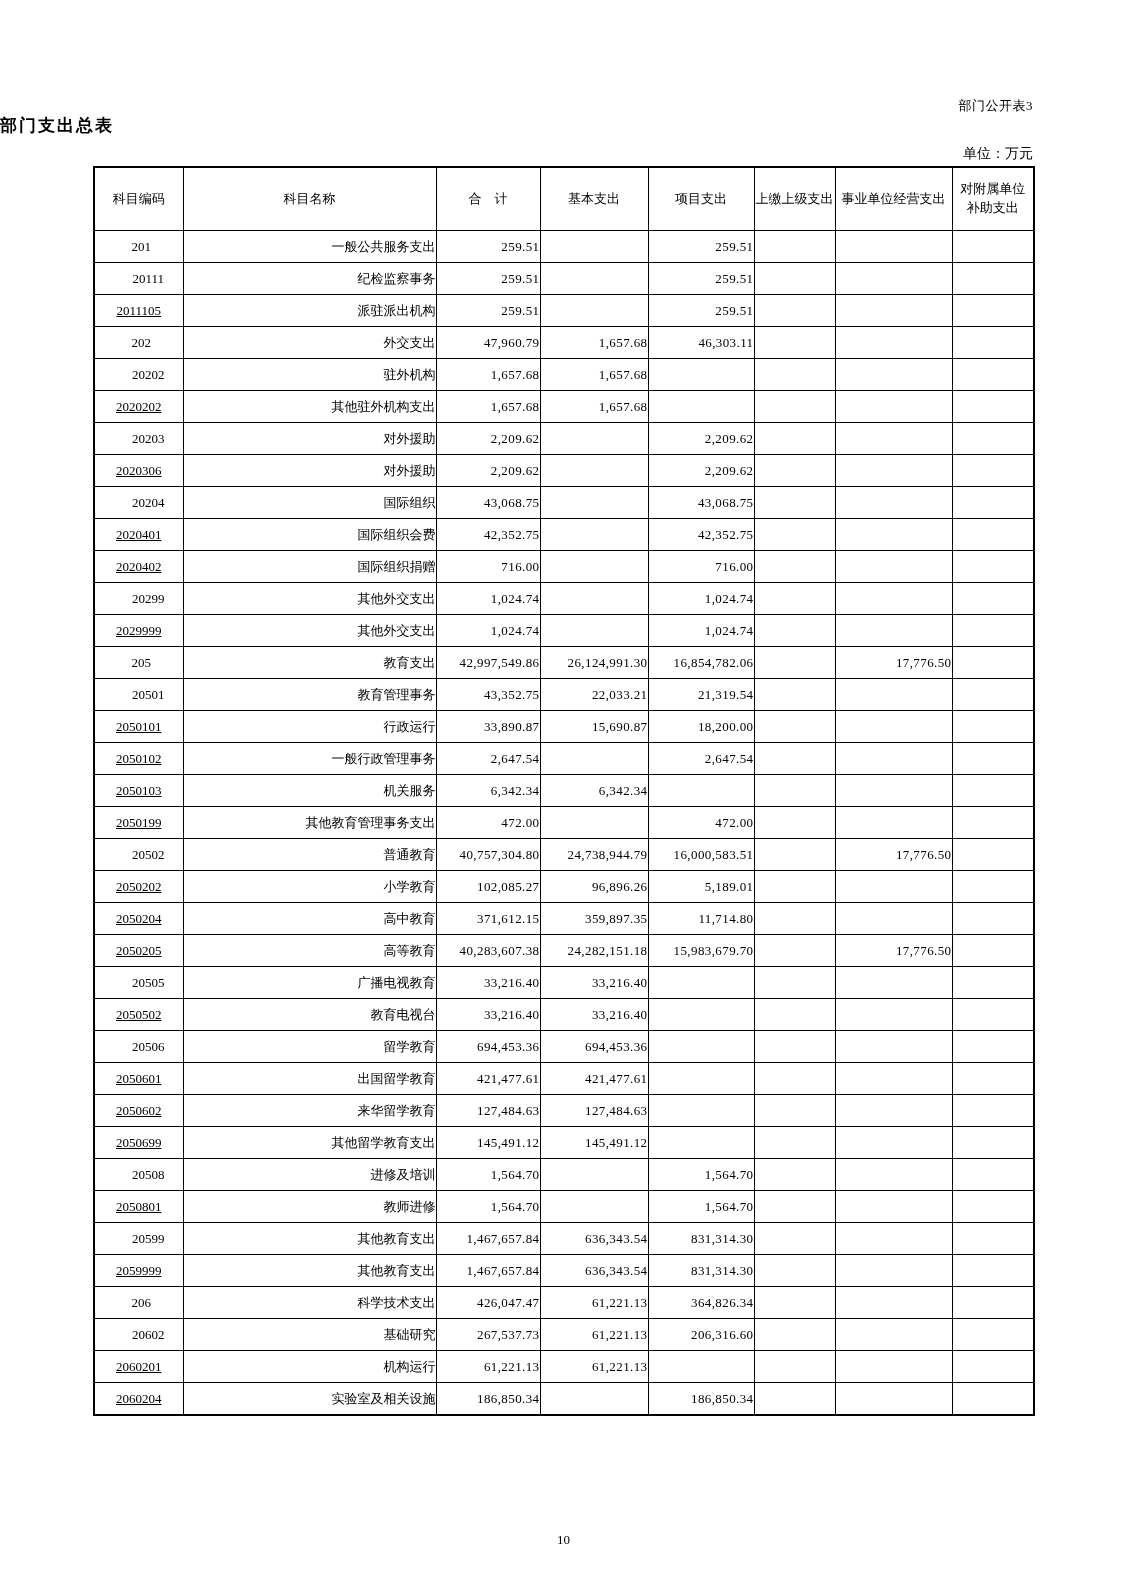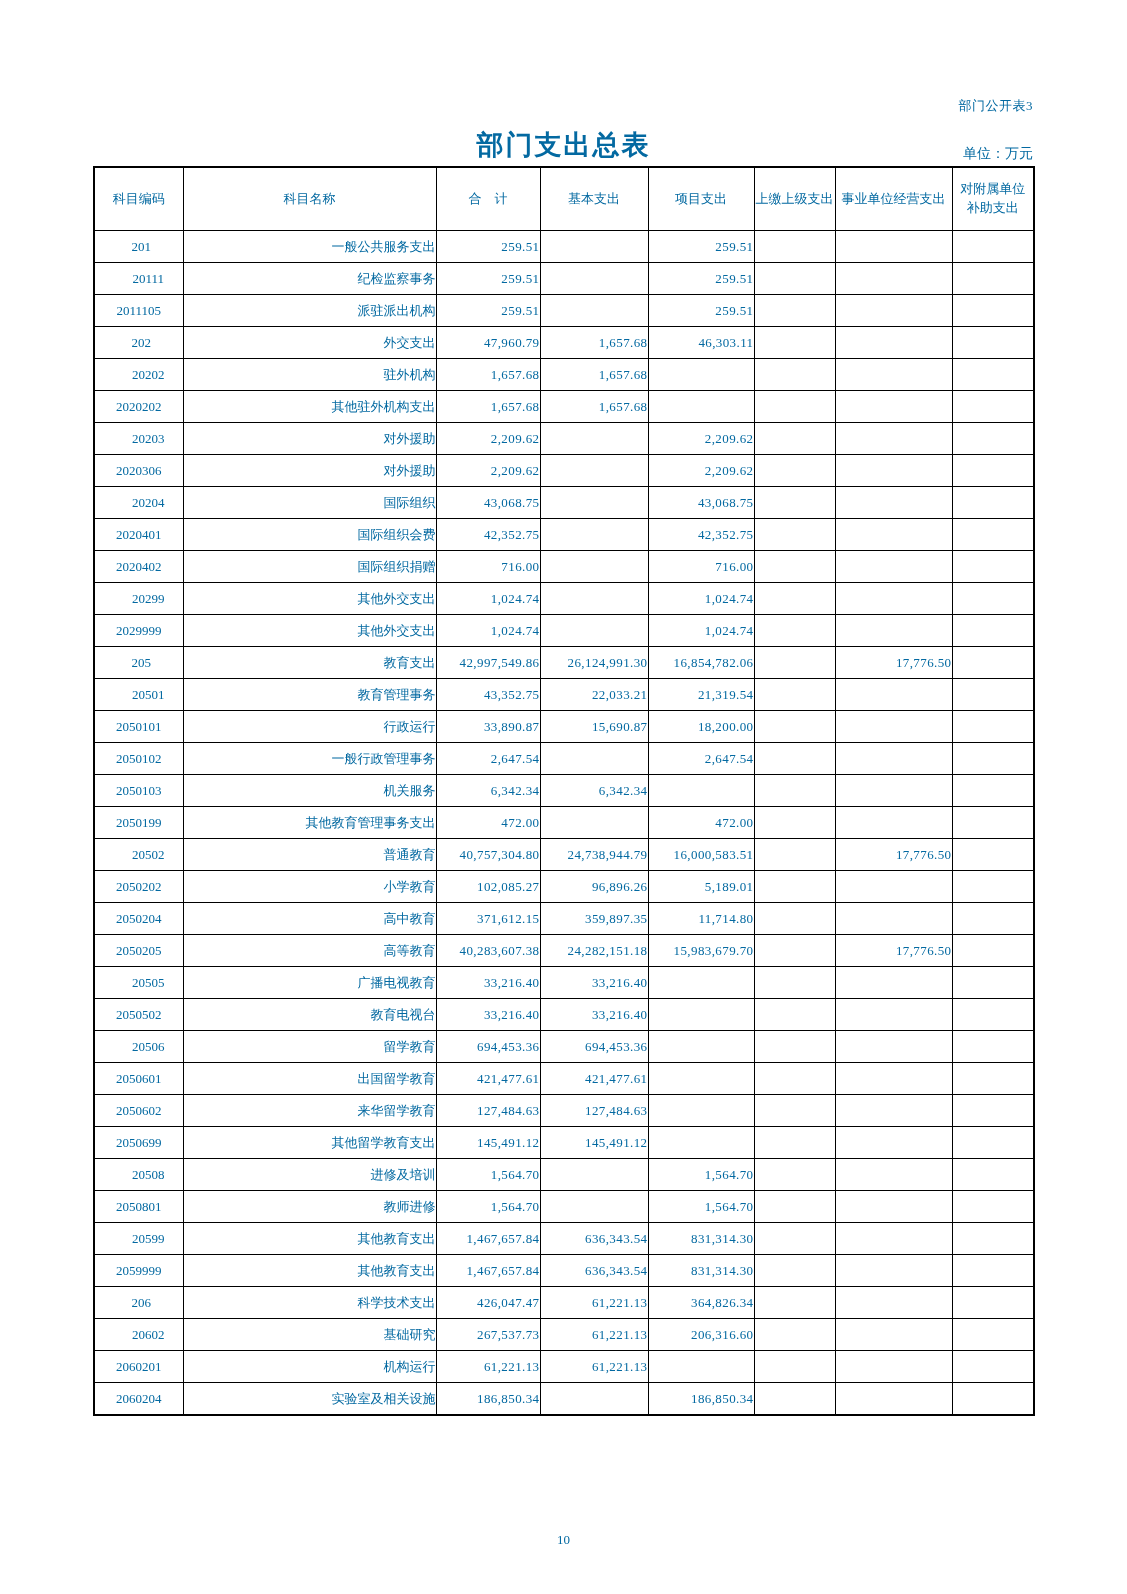--- a/index.html
+++ b/index.html
@@ -1,32 +1,32 @@
 <!DOCTYPE html>
 <html lang="zh"><head>
 <meta charset="utf-8">
 <style>
   html,body{margin:0;padding:0;background:#ffffff;}
   .page{
     position:relative;
     width:1127px;height:1594px;
     background:#ffffff;
-    color:#0369a1;
+    color:#000000;
     font-family:"Liberation Serif","DejaVu Serif",serif;
     overflow:hidden;
   }
   .doc-label{
     position:absolute;top:97px;right:94px;
     font-size:13px;letter-spacing:0.5px;
   }
   .page-title{
     position:absolute;top:114px;left:0;width:100%;
-    text-align:center;
+    text-align:left;
     font-family:"Liberation Sans","DejaVu Sans",sans-serif;
-    font-weight:bold;font-size:27px;letter-spacing:2px;margin-top:13px;
+    font-weight:bold;font-size:17px;letter-spacing:2px;
   }
   .unit-label{
     position:absolute;top:145px;right:94px;
     font-size:14px;
   }
   table.exp{
     position:absolute;top:166px;left:93px;
     width:940px;
     border-collapse:collapse;
     table-layout:fixed;
@@ -49,21 +49,21 @@
   tbody td{
     height:31px;
     font-size:13px;
     vertical-align:middle;
     white-space:nowrap;
   }
   td.code{text-align:center;}
   td.name{text-align:right;}
   td.code.lvl0{padding-left:5px;}
   td.code.lvl1{padding-left:19px;}
-  td.code.lvl2{}
+  td.code.lvl2{text-decoration:underline;}
   td.name.lvl0{padding-left:5px;}
   td.name.lvl1{padding-left:24px;}
   td.name.lvl2{padding-left:31px;margin-top:40px;}
   td.num{
     text-align:right;
     padding-right:7px;
     letter-spacing:0.4px;
   }
   .footer-page{
     position:absolute;top:1532px;left:0;width:100%;

